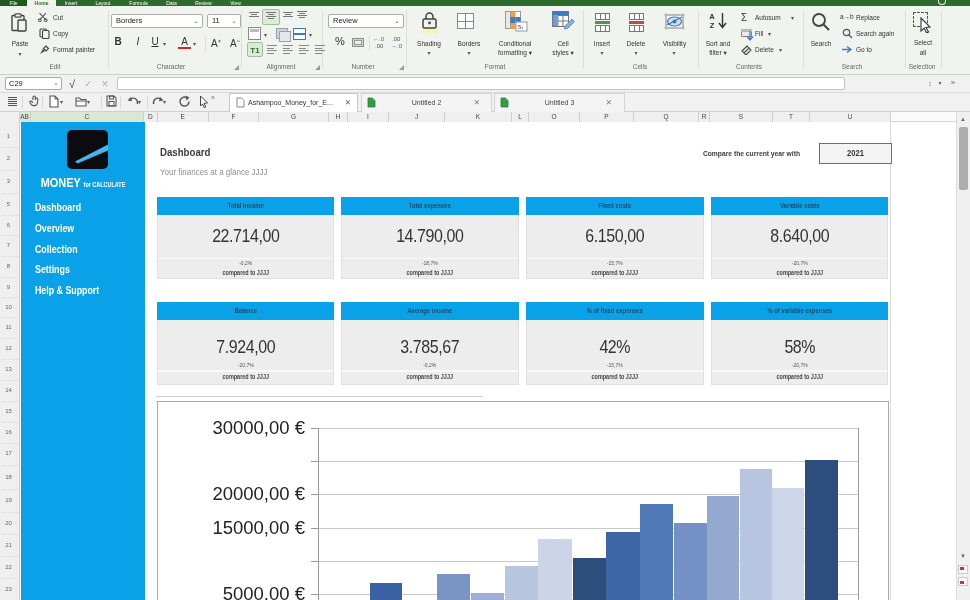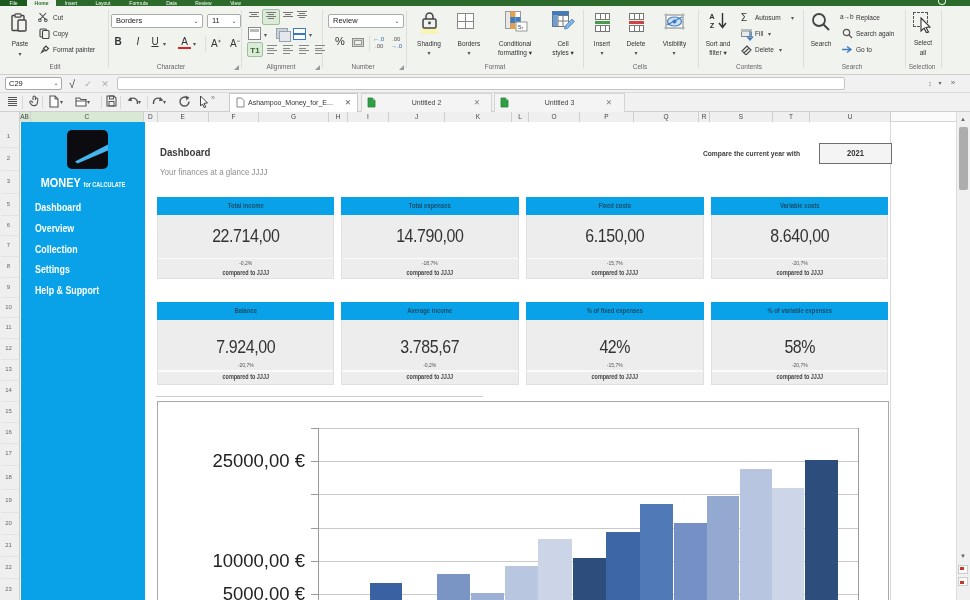--- a/index.html
+++ b/index.html
@@ -464,30 +464,31 @@
 <div class="a" style="left:710.9px;top:302px;width:177.5px;height:18px;background:#09a2e8"></div>
 <div class="a cx" style="left:710.9px;top:306px;width:177.5px;height:10px;font-size:7px;font-weight:bold;color:#174d68;text-align:center;line-height:10px">% of variable expenses</div>
 <div class="a" style="left:710.9px;top:320px;width:177.5px;height:65px;background:#ededed;border:1px solid #e0e0e0;border-top:none"></div>
 <div class="a cx" style="left:710.9px;top:337px;width:177.5px;height:20px;font-size:19px;color:#333;text-align:center;line-height:20px;letter-spacing:-0.5px">58%</div>
 <div class="a cx" style="left:710.9px;top:360.5px;width:177.5px;height:8px;font-size:6px;color:#555;text-align:center;line-height:8px">-20,7%</div>
 <div class="a" style="left:711.9px;top:370px;width:175.5px;height:1.5px;background:#fafafa"></div>
 <div class="a cx" style="left:710.9px;top:372.0px;width:177.5px;height:9px;font-size:6.5px;font-weight:bold;color:#444;text-align:center;line-height:9px">compared to JJJJ</div>
 <div class="a" style="left:157px;top:401px;width:732px;height:199px;background:#fff;border:1px solid #a9a9a9;border-bottom:none"></div>
 <div class="a" style="left:318px;top:427.5px;width:540px;height:1px;background:#c9c9c9"></div>
 <div class="a" style="left:311px;top:427.5px;width:7px;height:1px;background:#9a9a9a"></div>
+<div class="a" style="left:160px;top:417.5px;width:145px;height:20px;font-size:18.5px;color:#222;text-align:right;line-height:20px">30000,00 €</div>
 <div class="a" style="left:318px;top:461px;width:540px;height:1px;background:#c9c9c9"></div>
 <div class="a" style="left:311px;top:461px;width:7px;height:1px;background:#9a9a9a"></div>
-<div class="a" style="left:160px;top:451px;width:145px;height:20px;font-size:18.5px;color:#222;text-align:right;line-height:20px">25000,00 €</div>
 <div class="a" style="left:318px;top:494.3px;width:540px;height:1px;background:#c9c9c9"></div>
 <div class="a" style="left:311px;top:494.3px;width:7px;height:1px;background:#9a9a9a"></div>
+<div class="a" style="left:160px;top:484.3px;width:145px;height:20px;font-size:18.5px;color:#222;text-align:right;line-height:20px">20000,00 €</div>
 <div class="a" style="left:318px;top:527.6px;width:540px;height:1px;background:#c9c9c9"></div>
 <div class="a" style="left:311px;top:527.6px;width:7px;height:1px;background:#9a9a9a"></div>
+<div class="a" style="left:160px;top:517.6px;width:145px;height:20px;font-size:18.5px;color:#222;text-align:right;line-height:20px">15000,00 €</div>
 <div class="a" style="left:318px;top:561px;width:540px;height:1px;background:#c9c9c9"></div>
 <div class="a" style="left:311px;top:561px;width:7px;height:1px;background:#9a9a9a"></div>
-<div class="a" style="left:160px;top:551px;width:145px;height:20px;font-size:18.5px;color:#222;text-align:right;line-height:20px">10000,00 €</div>
 <div class="a" style="left:318px;top:594.3px;width:540px;height:1px;background:#c9c9c9"></div>
 <div class="a" style="left:311px;top:594.3px;width:7px;height:1px;background:#9a9a9a"></div>
 <div class="a" style="left:160px;top:584.3px;width:145px;height:20px;font-size:18.5px;color:#222;text-align:right;line-height:20px">5000,00 €</div>
 <div class="a" style="left:318px;top:427.5px;width:1px;height:172.5px;background:#9a9a9a"></div>
 <div class="a" style="left:858px;top:427.5px;width:1px;height:172.5px;background:#9a9a9a"></div>
 <div class="a" style="left:370px;top:582.5px;width:32px;height:17.5px;background:#3a62a2"></div>
 <div class="a" style="left:437px;top:574px;width:33px;height:26px;background:#7a94c4"></div>
 <div class="a" style="left:470.5px;top:592.5px;width:33px;height:7.5px;background:#9cafd4"></div>
 <div class="a" style="left:504.5px;top:566px;width:33px;height:34px;background:#b9c6e0"></div>
 <div class="a" style="left:538px;top:538.5px;width:33.5px;height:61.5px;background:#ccd5e8"></div>

